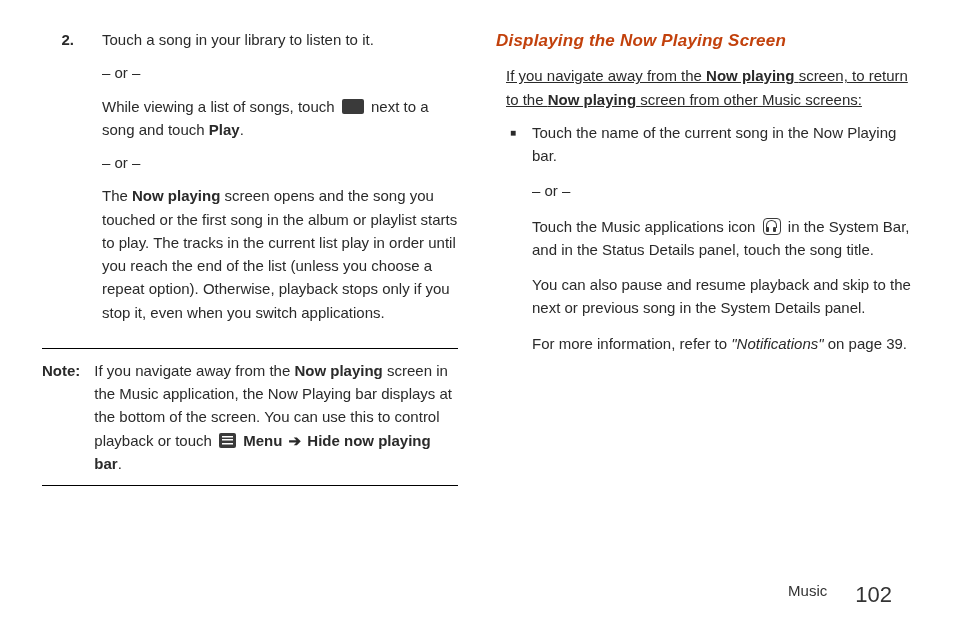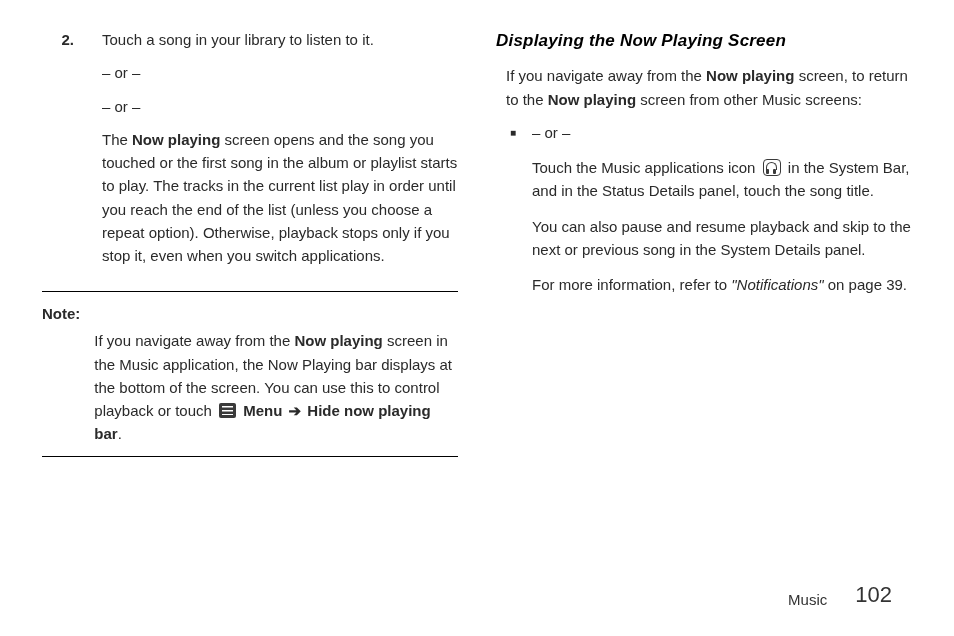--- a/index.html
+++ b/index.html
@@ -93,34 +93,35 @@
   }
   .note-block {
     border-top: 1.2px solid #000;
     border-bottom: 1.2px solid #000;
     margin-top: 14px;
     padding: 10px 0 10px 0;
     display: flex;
     gap: 14px;
   }
   .note-block .note-label { font-weight: bold; }
-  .note-block .note-body { flex: 1; margin-top: 27px; }
+  .note-block .note-body { flex: 1; }
   .note-block p { margin: 0; }
   .subheading {
     font-family: Arial, Helvetica, sans-serif;
     font-weight: bold;
     font-style: italic;
-    color: #000000;
+    color: #c2410c;
     font-size: 17px;
     margin: 0 0 10px 0;
     letter-spacing: 0.2px;
   }
   .col2 .intro {
     margin: 0 0 10px 0;
     padding-left: 10px;
+    text-decoration: underline;
   }
   .bullist {
     display: flex;
     gap: 14px;
     padding-left: 14px;
   }
   .bullist .bullet {
     width: 8px;
     font-size: 10px;
     line-height: 24px;
@@ -130,37 +131,43 @@
   .italic-q { font-style: italic; }
   .arrow { font-weight: bold; margin: 0 2px; }
 
   .footer {
     position: absolute;
     bottom: 28px;
     right: 62px;
     font-size: 15px;
     color: #333;
     display: flex;
-    align-items: flex-end;
+    align-items: flex-start;
     gap: 28px;
   }
   .footer .pagenum { font-size: 22px; }
 </style>
 </head>
 <body>
 
 <div class="page">
   <div class="cols">
 
     <div class="col col1">
       <div class="numlist">
         <div class="num">2.</div>
         <div class="body indent-body">
           <p>Touch a song in your library to listen to it.</p>
           <p class="or">– or –</p>
+          <p>
+            <span>While viewing a list of songs, touch </span>
+            <span class="icon-box"></span>
+            <span> next to a song and touch </span>
+            <span class="bold">Play</span><span>.</span>
+          </p>
           <p class="or">– or –</p>
           <p>
             <span>The </span>
             <span class="bold">Now playing</span>
             <span> screen opens and the song you touched or the first song in the album or playlist starts to play. The tracks in the current list play in order until you reach the end of the list (unless you choose a repeat option). Otherwise, playback stops only if you stop it, even when you switch applications.</span>
           </p>
         </div>
       </div>
 
       <div class="note-block">
@@ -185,20 +192,21 @@
         <span>If you navigate away from the </span>
         <span class="bold">Now playing</span>
         <span> screen, to return to the </span>
         <span class="bold">Now playing</span>
         <span> screen from other Music screens:</span>
       </p>
 
       <div class="bullist">
         <div class="bullet">■</div>
         <div class="bbody">
+          <p>Touch the name of the current song in the Now Playing bar.</p>
           <p class="or">– or –</p>
           <p>
             <span>Touch the Music applications icon </span>
             <span class="icon-headphones"></span>
             <span> in the System Bar, and in the Status Details panel, touch the song title.</span>
           </p>
           <p>You can also pause and resume playback and skip to the next or previous song in the System Details panel.</p>
           <p>
             <span>For more information, refer to </span>
             <span class="italic-q">"Notifications"</span>

